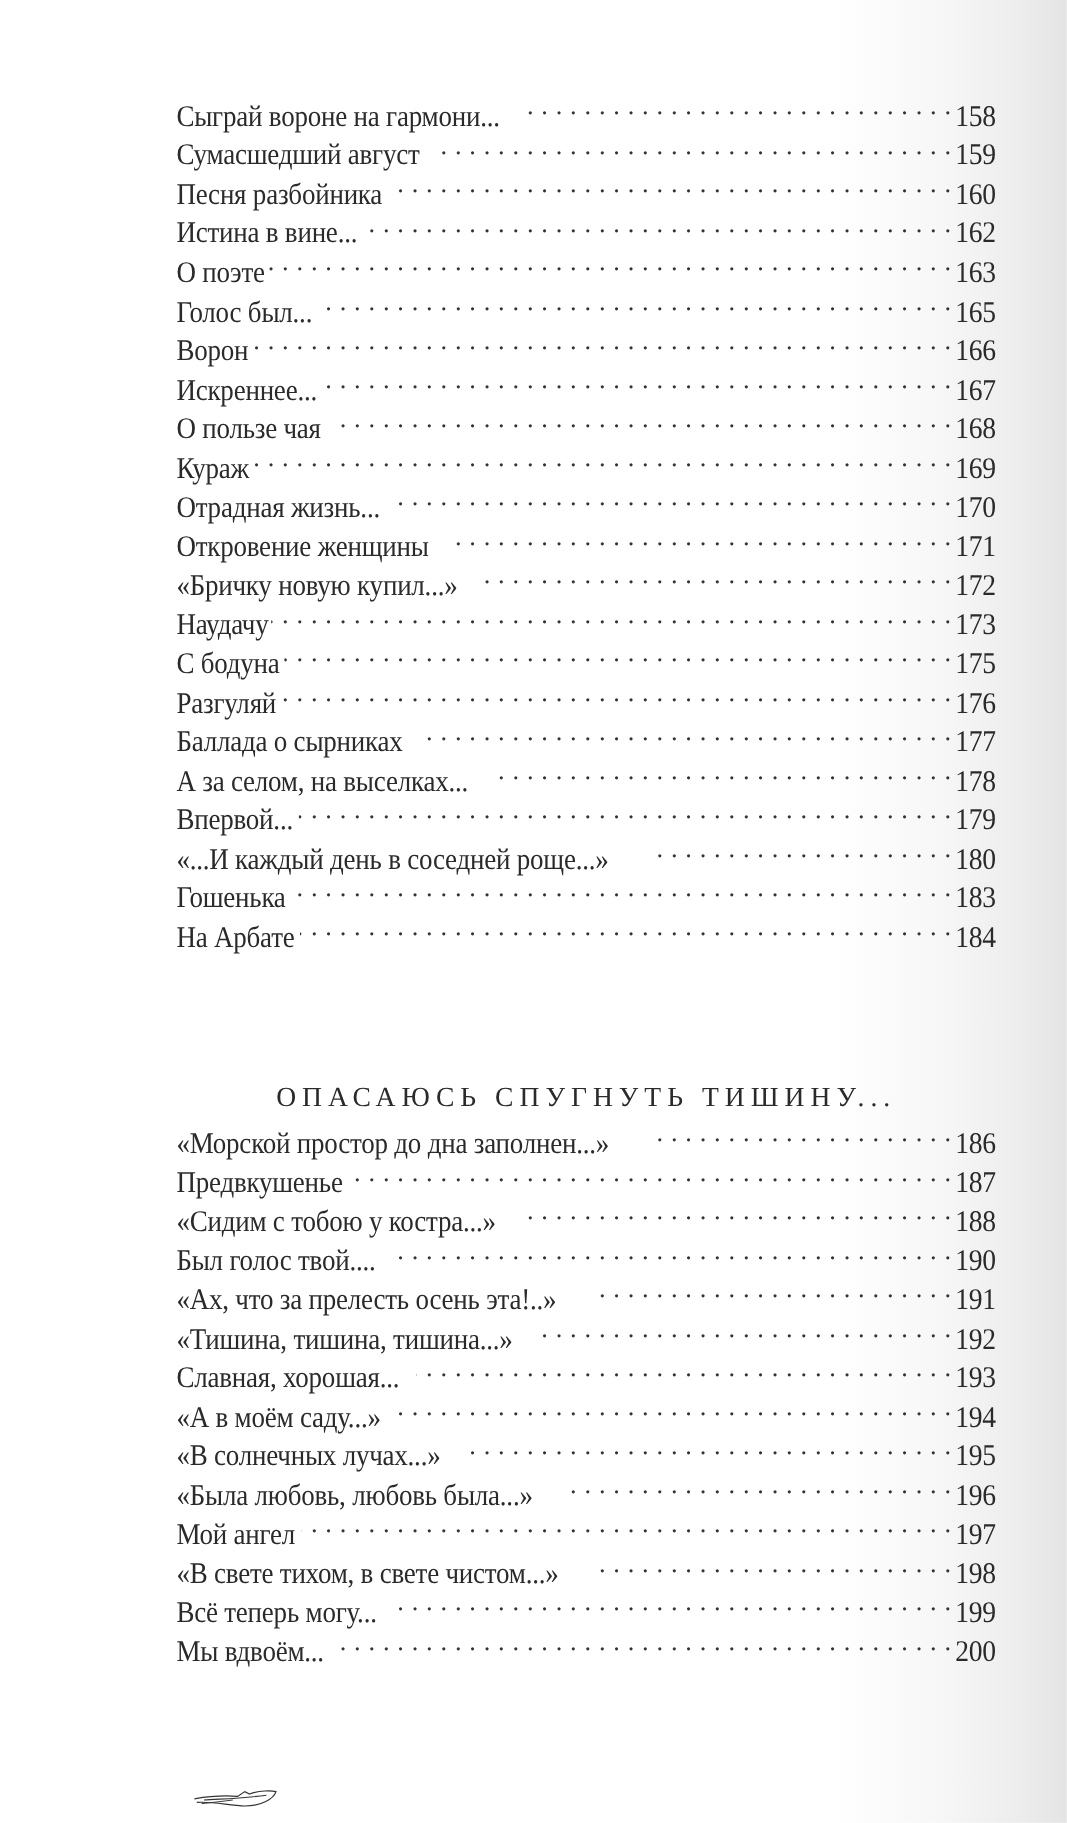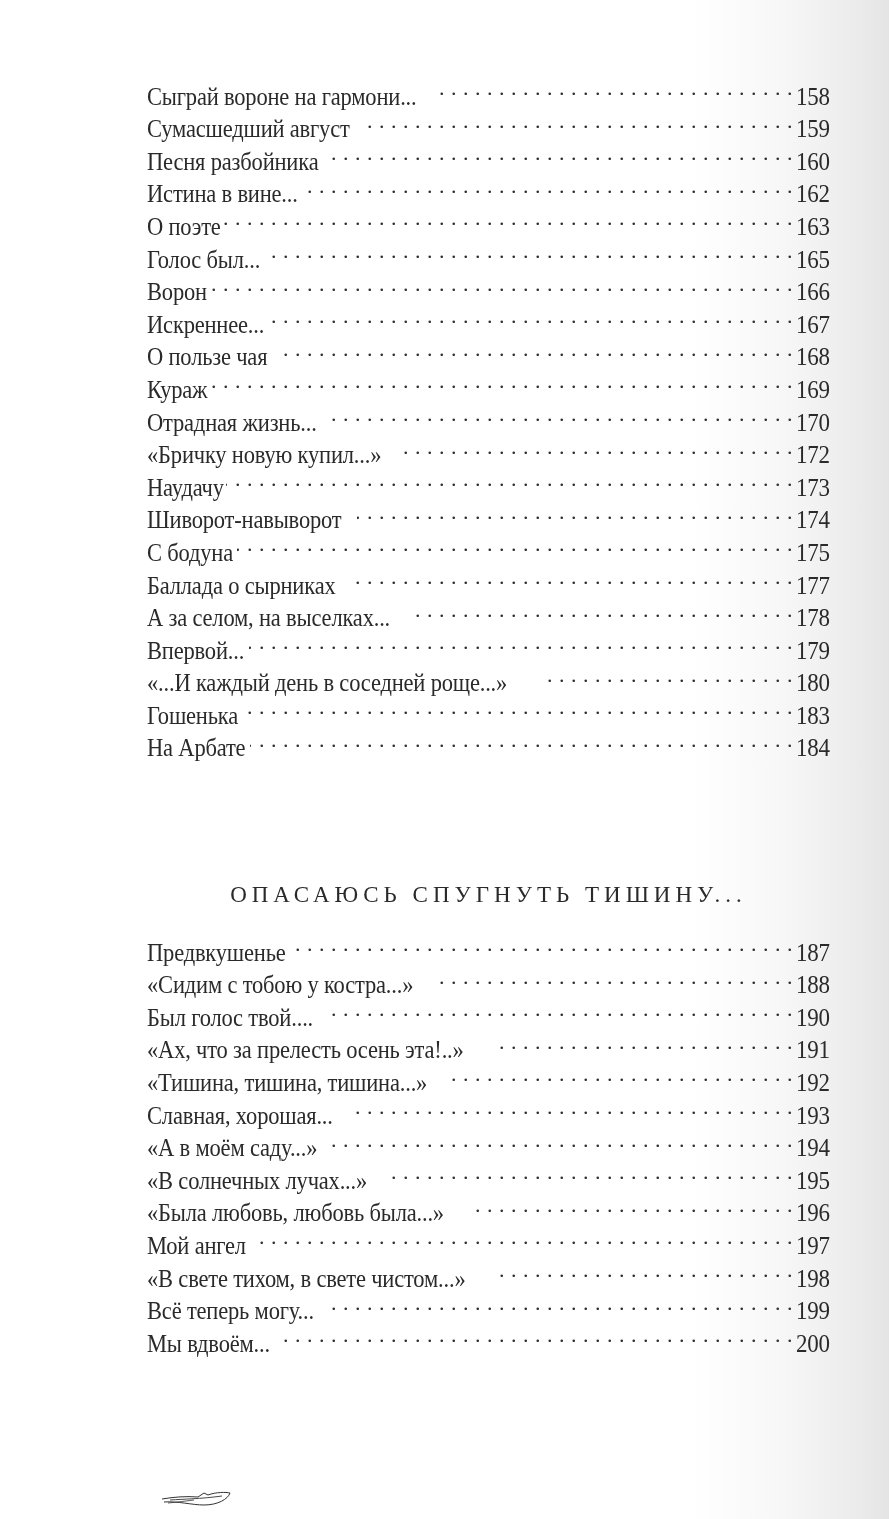--- a/index.html
+++ b/index.html
@@ -53,21 +53,21 @@
       letter-spacing: 0.5px;
       color: #333;
     }
     .toc-page {
       flex: 0 0 auto;
       transform: scaleX(0.92);
       transform-origin: right center;
     }
     .section-heading {
       position: absolute;
-      top: 882px;
+      top: 902px;
       left: 147px;
       width: 683px;
       text-align: center;
       font-size: 23px;
       letter-spacing: 5px;
       color: #2a2a2a;
     }
     .page-number {
       position: absolute;
       left: 184px;
@@ -137,40 +137,45 @@
       <span class="toc-title">Кураж</span>
       <span class="toc-dots"></span>
       <span class="toc-page">169</span>
     </div>
   <div class="toc-row">
       <span class="toc-title">Отрадная жизнь...</span>
       <span class="toc-dots"></span>
       <span class="toc-page">170</span>
     </div>
   <div class="toc-row">
+      <span class="toc-title">Откровение женщины</span>
+      <span class="toc-dots"></span>
+      <span class="toc-page">171</span>
+    </div>
+  <div class="toc-row">
       <span class="toc-title">«Бричку новую купил...»</span>
       <span class="toc-dots"></span>
       <span class="toc-page">172</span>
     </div>
   <div class="toc-row">
       <span class="toc-title">Наудачу</span>
       <span class="toc-dots"></span>
       <span class="toc-page">173</span>
     </div>
   <div class="toc-row">
-      <span class="toc-title">Шиворот-навыворот</span>
-      <span class="toc-dots"></span>
-      <span class="toc-page">174</span>
-    </div>
-  <div class="toc-row">
       <span class="toc-title">С бодуна</span>
       <span class="toc-dots"></span>
       <span class="toc-page">175</span>
     </div>
   <div class="toc-row">
+      <span class="toc-title">Разгуляй</span>
+      <span class="toc-dots"></span>
+      <span class="toc-page">176</span>
+    </div>
+  <div class="toc-row">
       <span class="toc-title">Баллада о сырниках</span>
       <span class="toc-dots"></span>
       <span class="toc-page">177</span>
     </div>
   <div class="toc-row">
       <span class="toc-title">А за селом, на выселках...</span>
       <span class="toc-dots"></span>
       <span class="toc-page">178</span>
     </div>
   <div class="toc-row">
@@ -191,20 +196,25 @@
   <div class="toc-row">
       <span class="toc-title">На Арбате</span>
       <span class="toc-dots"></span>
       <span class="toc-page">184</span>
     </div>
 </div>
 
 <div class="section-heading">ОПАСАЮСЬ СПУГНУТЬ ТИШИНУ...</div>
 
 <div class="toc toc-block-2">
+  <div class="toc-row">
+      <span class="toc-title">«Морской простор до дна заполнен...»</span>
+      <span class="toc-dots"></span>
+      <span class="toc-page">186</span>
+    </div>
   <div class="toc-row">
       <span class="toc-title">Предвкушенье</span>
       <span class="toc-dots"></span>
       <span class="toc-page">187</span>
     </div>
   <div class="toc-row">
       <span class="toc-title">«Сидим с тобою у костра...»</span>
       <span class="toc-dots"></span>
       <span class="toc-page">188</span>
     </div>

